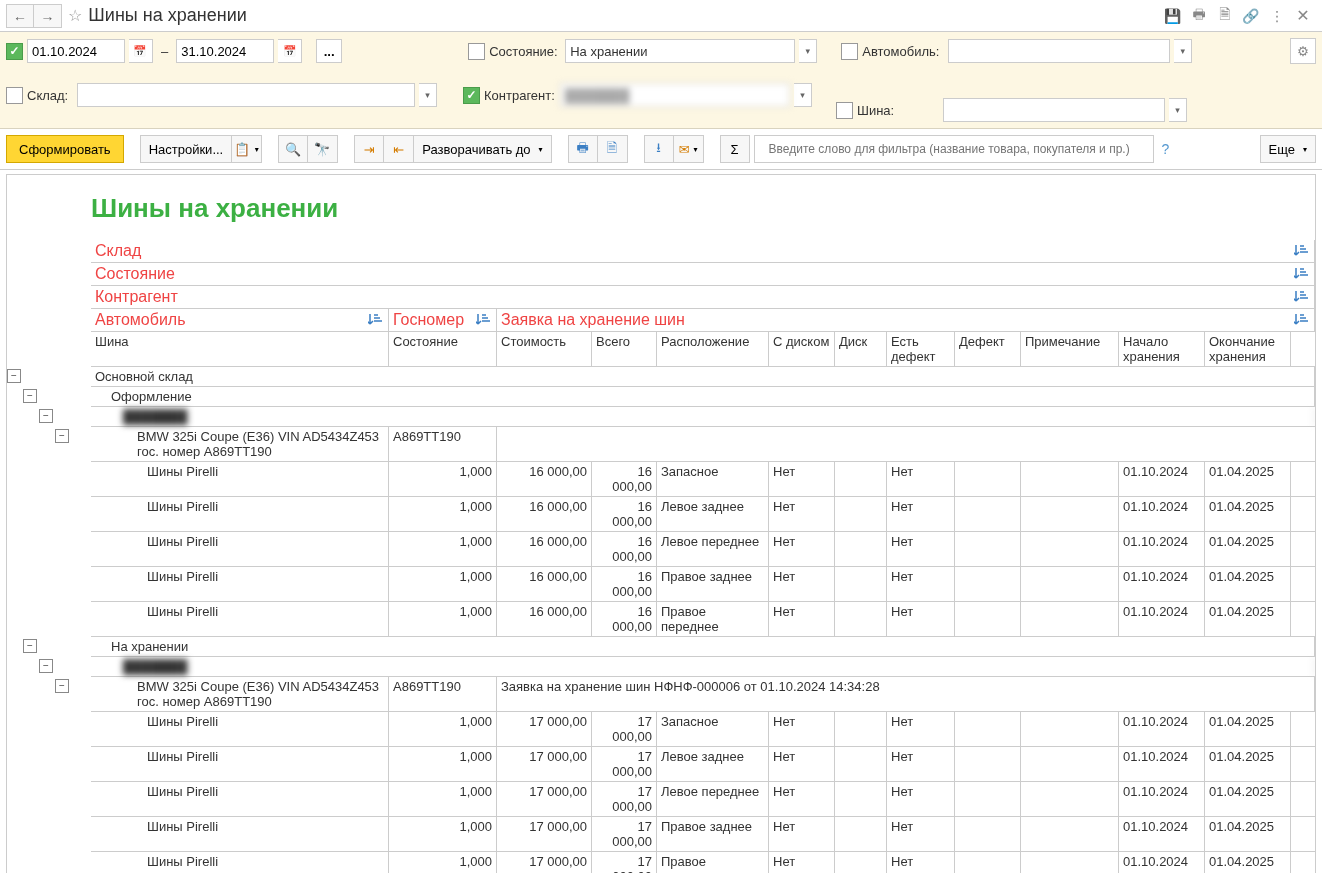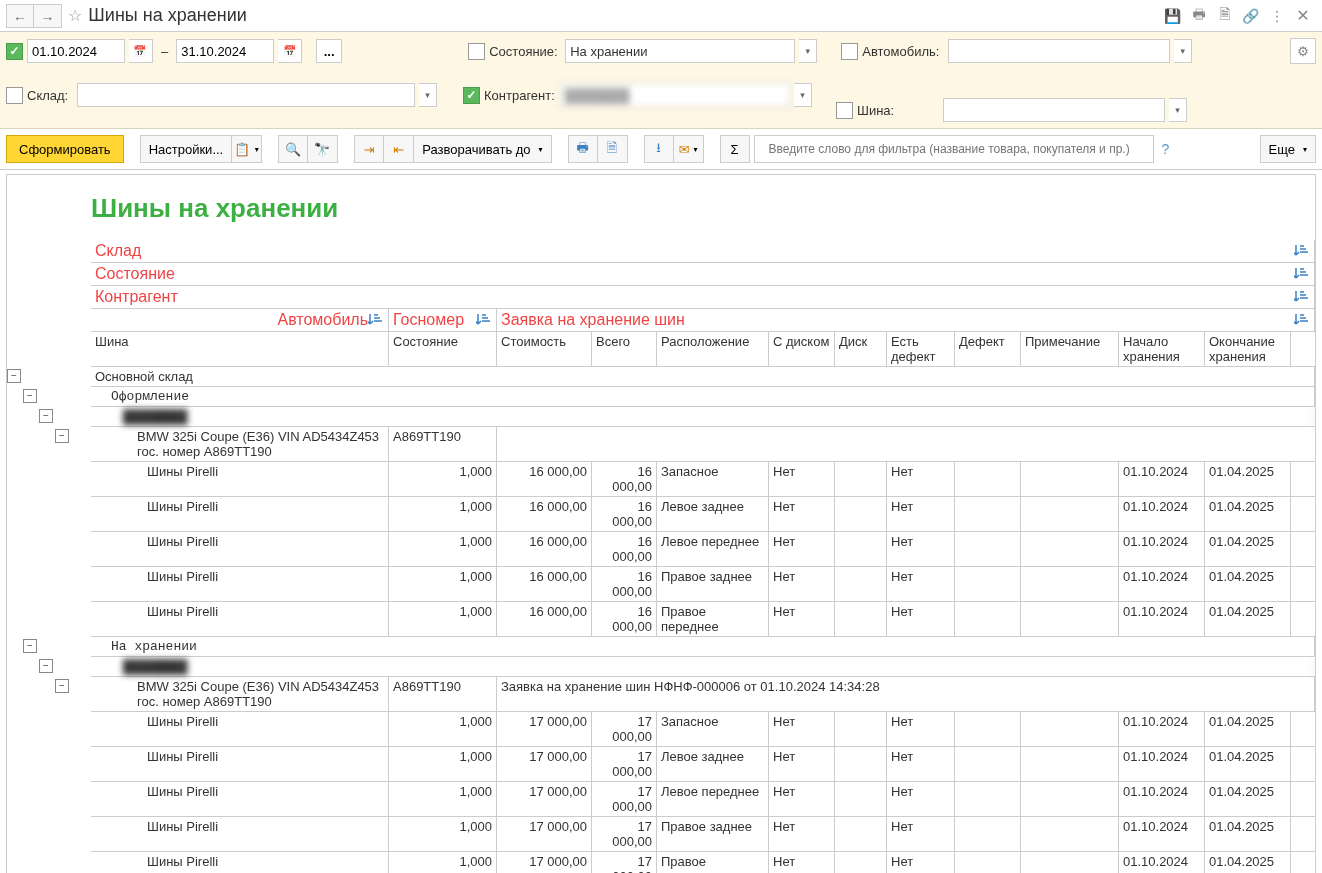--- a/index.html
+++ b/index.html
@@ -179,21 +179,21 @@
 .col4 { width: 112px; }
 .col5 { width: 66px; }
 .col6 { width: 52px; }
 .col7 { width: 68px; }
 .col8 { width: 66px; }
 .col9 { width: 98px; }
 .col10 { width: 86px; }
 .col11 { width: 86px; }
 .full-rest { flex: 1; }
 .group-row .cell { color: #333; }
-.lvl1-indent .col0 { padding-left: 20px; font-family: Liberation Mono, monospace; }
+.lvl1-indent .col0 { padding-left: 20px; }
 .lvl2-indent .col0 { padding-left: 32px; }
 .lvl4-indent .col0 { padding-left: 56px; }
 .car-row .col0 { padding-left: 46px; }
 
 
 .report-wrap::-webkit-scrollbar { width: 14px; height: 14px; }
 .report-wrap::-webkit-scrollbar-thumb { background: #ccc; border-radius: 6px; }
 .report-wrap::-webkit-scrollbar-track { background: #f3f3f3; }
 
 svg.sort { width: 16px; height: 12px; }
@@ -367,21 +367,21 @@
               <span><svg class="sort" viewBox="0 0 16 12">
                   <path d="M2 1 L2 11 M2 11 L5 8 M2 11 L-1 8" stroke="#3b7fc4" stroke-width="1.5" fill="none"></path>
                   <path d="M6 2 L10 2 M6 5 L12 5 M6 8 L14 8" stroke="#3b7fc4" stroke-width="1.5"></path>
                 </svg></span>
     </div>
           </div>
         </div>
         <div class="tree-row">
           <div class="tree-gutter" style="position:relative"></div>
           <div class="sheet-row header1" style="flex:1">
-    <div class="cell col0" style="display:flex;justify-content:flex-end;align-items:center">
+    <div class="cell col0" style="display:flex;justify-content:space-between;align-items:center">
       <span>Автомобиль</span>
               <span><svg class="sort" viewBox="0 0 16 12">
                   <path d="M2 1 L2 11 M2 11 L5 8 M2 11 L-1 8" stroke="#3b7fc4" stroke-width="1.5" fill="none"></path>
                   <path d="M6 2 L10 2 M6 5 L12 5 M6 8 L14 8" stroke="#3b7fc4" stroke-width="1.5"></path>
                 </svg></span>
             </div>
     <div class="cell col1" style="display:flex;justify-content:space-between;align-items:center">
       <span>Госномер</span>
               <span><svg class="sort" viewBox="0 0 16 12">
                   <path d="M2 1 L2 11 M2 11 L5 8 M2 11 L-1 8" stroke="#3b7fc4" stroke-width="1.5" fill="none"></path>

